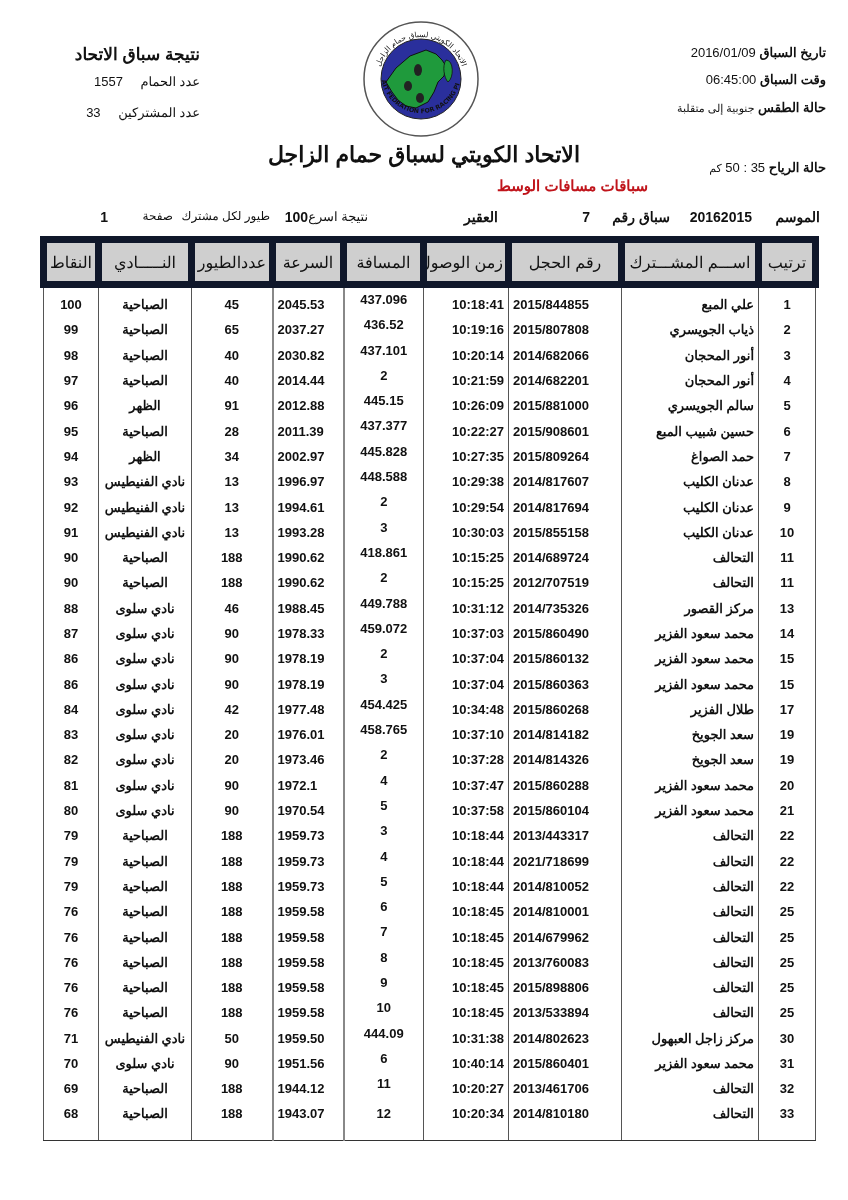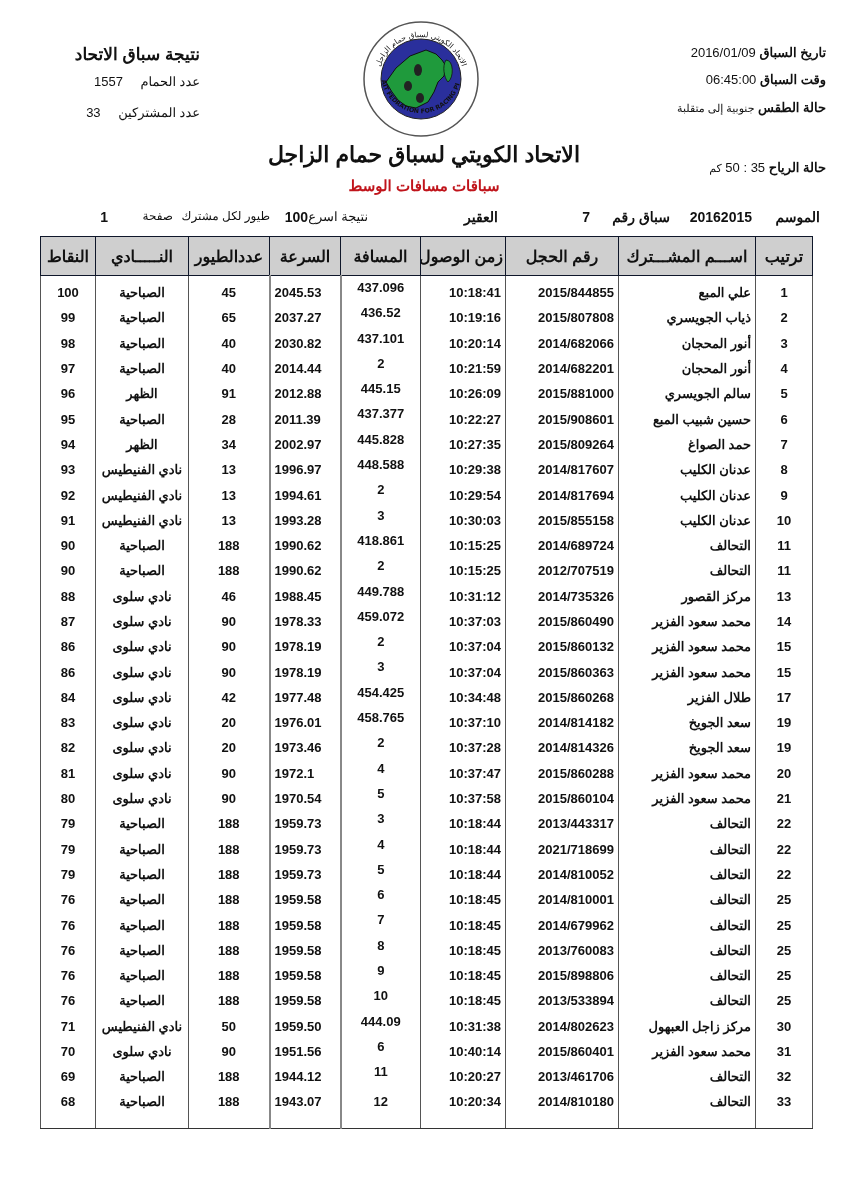--- a/index.html
+++ b/index.html
@@ -8,31 +8,31 @@
   .abs { position:absolute; }
   .rtl { direction:rtl; }
   .hdr-left-title { left:30px; top:44px; width:170px; text-align:right; font-size:17px; font-weight:bold; }
   .hdr-left-line { left:30px; width:170px; text-align:right; font-size:13px; }
   .hdr-left-line .num { display:inline-block; margin-right:14px; }
   .hdr-right-line { right:22px; width:220px; text-align:right; font-size:13px; }
   .hdr-right-line b { font-weight:bold; }
   .weather-val { font-size:11px; }
   .logo { left:362px; top:20px; width:118px; height:118px; }
   .main-title { left:200px; width:448px; top:142px; text-align:center; font-size:22px; font-weight:bold; }
-  .sub-title { left:200px; width:448px; top:177px; text-align:center; font-size:15px; font-weight:bold; color:#c0141b; }
+  .sub-title { left:200px; width:448px; top:177px; font-size:15px; font-weight:bold; color:#c0141b; }
   .info-row { left:40px; width:780px; top:209px; height:22px; font-size:14px; font-weight:bold; }
   .info-row span { position:absolute; white-space:nowrap; }
   table.results { position:absolute; left:40px; top:236px; width:772px; border-collapse:collapse; direction:rtl; table-layout:fixed; }
-  table.results th { background:#cfcfcf; font-size:16px; font-weight:bold; height:38px; border:1px solid #0f172a; padding:0 2px; white-space:nowrap; overflow:hidden; }
+  table.results th { background:#cfcfcf; font-size:16px; font-weight:normal; height:38px; border:7px solid #0f172a; padding:0 2px; white-space:nowrap; overflow:hidden; }
   table.results td { height:25.3px; padding:0 4px; font-size:13px; font-weight:bold; border-left:1px solid #555; border-right:1px solid #555; white-space:nowrap; overflow:hidden; }
   table.results tbody tr:first-child td { padding-top:4px; }
   table.results tbody tr:last-child td { border-bottom:1.5px solid #333; height:34px; vertical-align:top; padding-top:4px; }
   td.c-rank { text-align:center; font-size:14px; }
   td.c-name { text-align:right; font-weight:normal; font-size:12px; }
-  td.c-ring { text-align:right; font-size:14px; }
+  td.c-ring { text-align:left; font-size:14px; }
   td.c-time { text-align:right; font-size:14px; }
   td.c-dist { text-align:center; font-weight:normal; font-size:13px; vertical-align:top; }
   td.c-speed { text-align:left; font-size:14px; border-left:2px solid #888 !important; border-right:2px solid #888 !important; }
   td.c-birds { text-align:center; font-size:14px; }
   td.c-club { text-align:center; font-weight:normal; font-size:12px; }
   td.c-points { text-align:center; font-size:14px; }
 </style>
 </head>
 <body>
 

